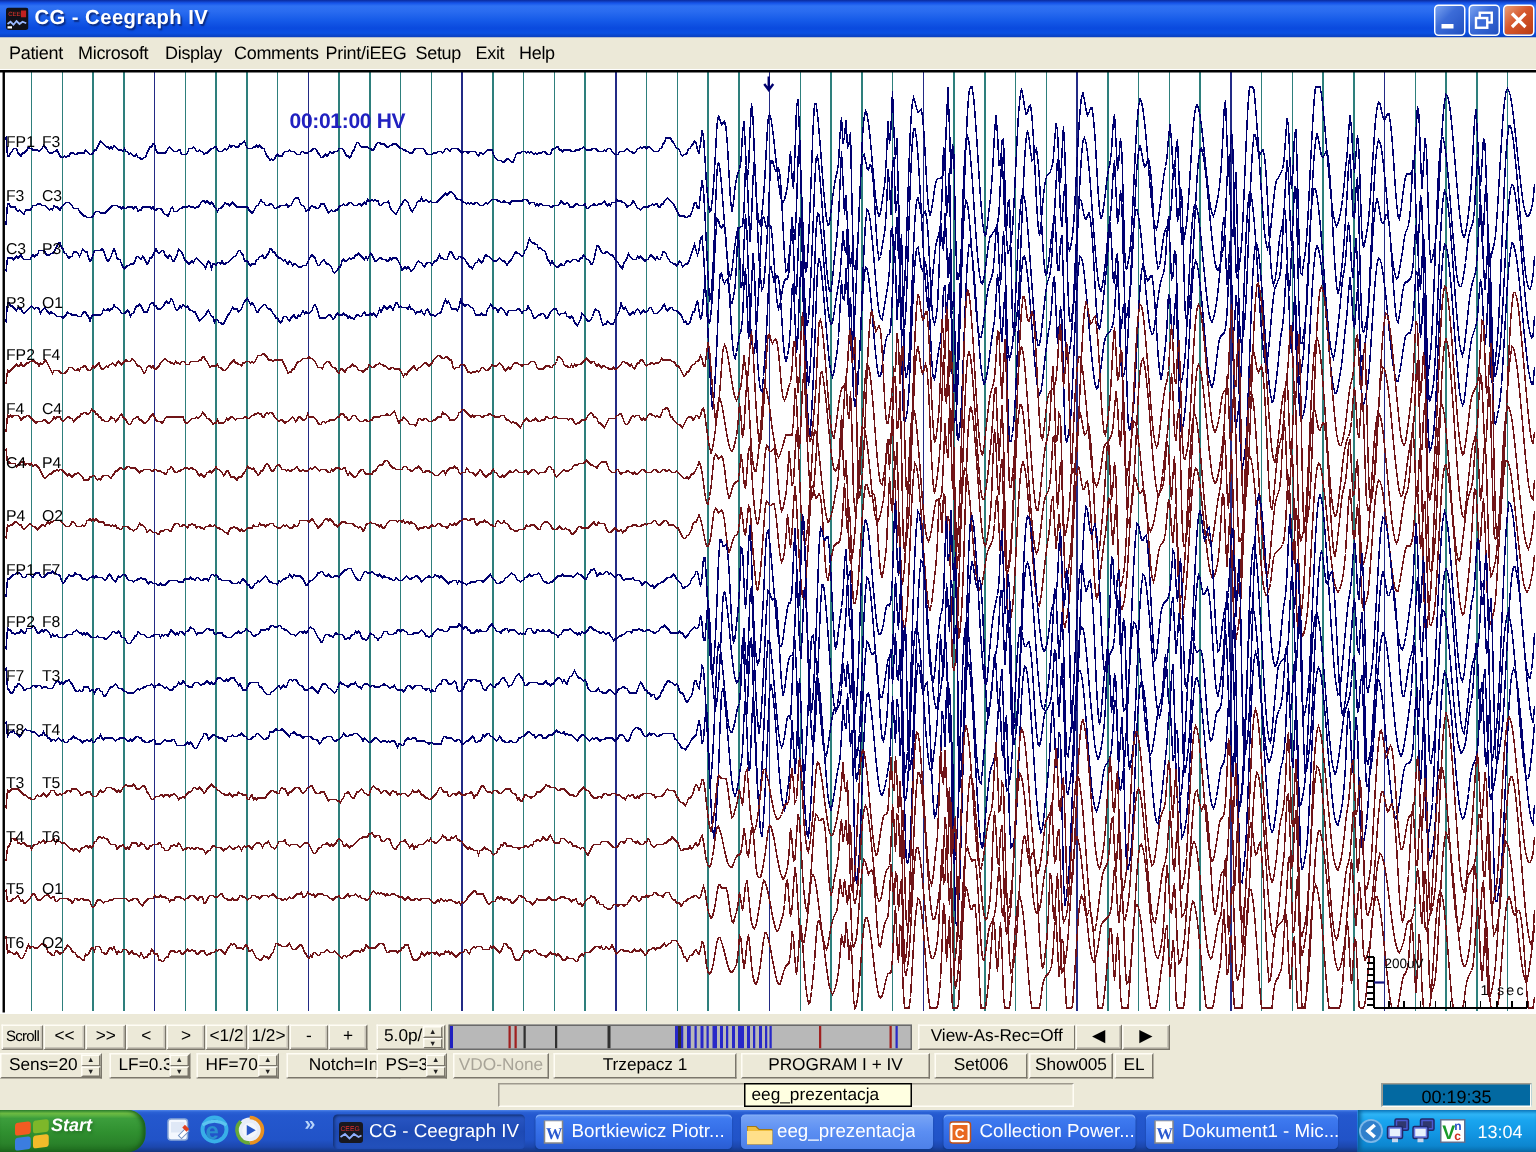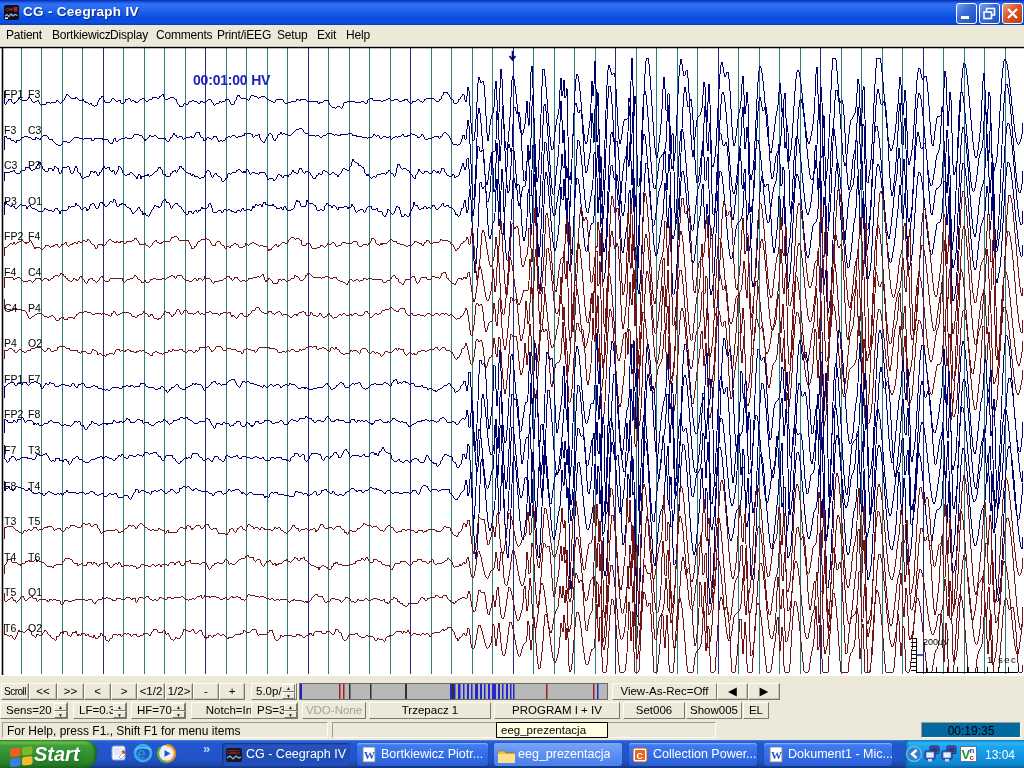--- a/index.html
+++ b/index.html
@@ -50,21 +50,21 @@
         <rect x="6.5" y="4.5" width="8" height="6.5" fill="none" stroke="#fff" stroke-width="1.6"></rect>
         <rect x="4" y="8" width="7.5" height="6.5" fill="#3c6cd8" stroke="#fff" stroke-width="1.6"></rect>
       </svg></div>
   <div class="winbtn close" style="left:1002px;"><svg width="19" height="19" viewBox="0 0 19 19">
         <path d="M5 5 L14 14 M14 5 L5 14" stroke="#fff" stroke-width="2.2"></path>
       </svg></div>
 </div>
 
 <div id="menubar">
   <span style="left:6px;">Patient</span>
-  <span style="left:52px;">Bortkiewicz</span>
+  <span style="left:52px;">Microsoft</span>
   <span style="left:110px;">Display</span>
   <span style="left:156px;">Comments</span>
   <span style="left:217px;">Print/iEEG</span>
   <span style="left:277px;">Setup</span>
   <span style="left:317px;">Exit</span>
   <span style="left:346px;">Help</span>
 </div>
 
 <div id="eeg">
 <svg width="1024" height="630" viewBox="0 0 1024 630">
@@ -272,38 +272,37 @@
       </span></div>
   <div class="tbtn2" style="left:302px; width:64px; color:#a8a498;">VDO-None</div>
   <div class="tbtn2" style="left:369px; width:122px;">Trzepacz 1</div>
   <div class="tbtn2" style="left:494px; width:126px;">PROGRAM I + IV</div>
   <div class="tbtn2" style="left:623px; width:62px;">Set006</div>
   <div class="tbtn2" style="left:686px; width:56px;">Show005</div>
   <div class="tbtn2" style="left:743px; width:26px;">EL</div>
 </div>
 
 <div id="statusbar">
-  <div class="spanel" style="left:2px; width:326px;">For Help, press F1., Shift F1 for menu items</div>
   <div class="spanel" style="left:332px; width:384px;"></div>
   <div class="spanel" style="left:921px; width:100px; background:#0369a1; text-align:center;">00:19:35</div>
   <div style="position:absolute; left:496px; top:2px; width:112px; height:16px; background:#ffffe1; border:1px solid #000; font-size:11.5px; padding:1px 0 0 4px; color:#000;">eeg_prezentacja</div>
 </div>
 
 <div id="taskbar">
   <div id="startbtn" style="position:absolute; left:0; top:0; width:97px; height:28px; border-radius:0 12px 12px 0;
     background:linear-gradient(180deg,#3f9c3f 0%,#71bf44 8%,#3c9e3c 20%,#2f8f2f 55%,#2a822a 80%,#1e6b1e 100%); box-shadow:inset -2px 0 3px #1a5c1a;">
     <svg width="28" height="28" viewBox="0 0 28 28" style="position:absolute; left:8px; top:2px;">
       <g transform="skewY(-7)">
       <rect x="2" y="7" width="10.5" height="8.5" rx="2" fill="#f25b22"></rect>
       <rect x="14" y="7" width="10.5" height="8.5" rx="2" fill="#7db72a"></rect>
       <rect x="2" y="17" width="10.5" height="8.5" rx="2" fill="#3b7de0"></rect>
       <rect x="14" y="17" width="10.5" height="8.5" rx="2" fill="#f2bb2a"></rect>
       </g>
     </svg>
-    <span style="position:absolute; left:34px; top:3px; color:#fff; font-size:20px; font-weight:bold; font-style:italic; text-shadow:1px 1px 2px #14501466;">Start</span>
+    <span style="position:absolute; left:34px; top:3px; color:#fff; font-size:12px; font-weight:bold; font-style:italic; text-shadow:1px 1px 2px #14501466;">Start</span>
   </div>
   <svg width="80" height="24" viewBox="0 0 80 24" style="position:absolute; left:110px; top:3px;">
     <rect x="2" y="3" width="13" height="14" rx="2" fill="#f4f8fe" stroke="#8aa8d8"></rect>
       <rect x="4" y="5" width="9" height="7" fill="#dfe8f6"></rect>
       <path d="M9 14 L14 9 L16 11 L11 16 Z" fill="#fff" stroke="#7090c0" stroke-width="0.7"></path>
       <rect x="12" y="8" width="4" height="2.5" fill="#e04020" transform="rotate(45 14 9)"></rect>
     <g transform="translate(24,0)">
         <circle cx="9" cy="10" r="8" fill="none" stroke="#38afe8" stroke-width="2.6"></circle>
         <text x="3" y="16" font-size="16" font-weight="bold" fill="#2a8fd0" font-family="Liberation Sans">e</text>
         <path d="M1 7 Q9 2 17 7" fill="none" stroke="#5cc4f0" stroke-width="2"></path>

